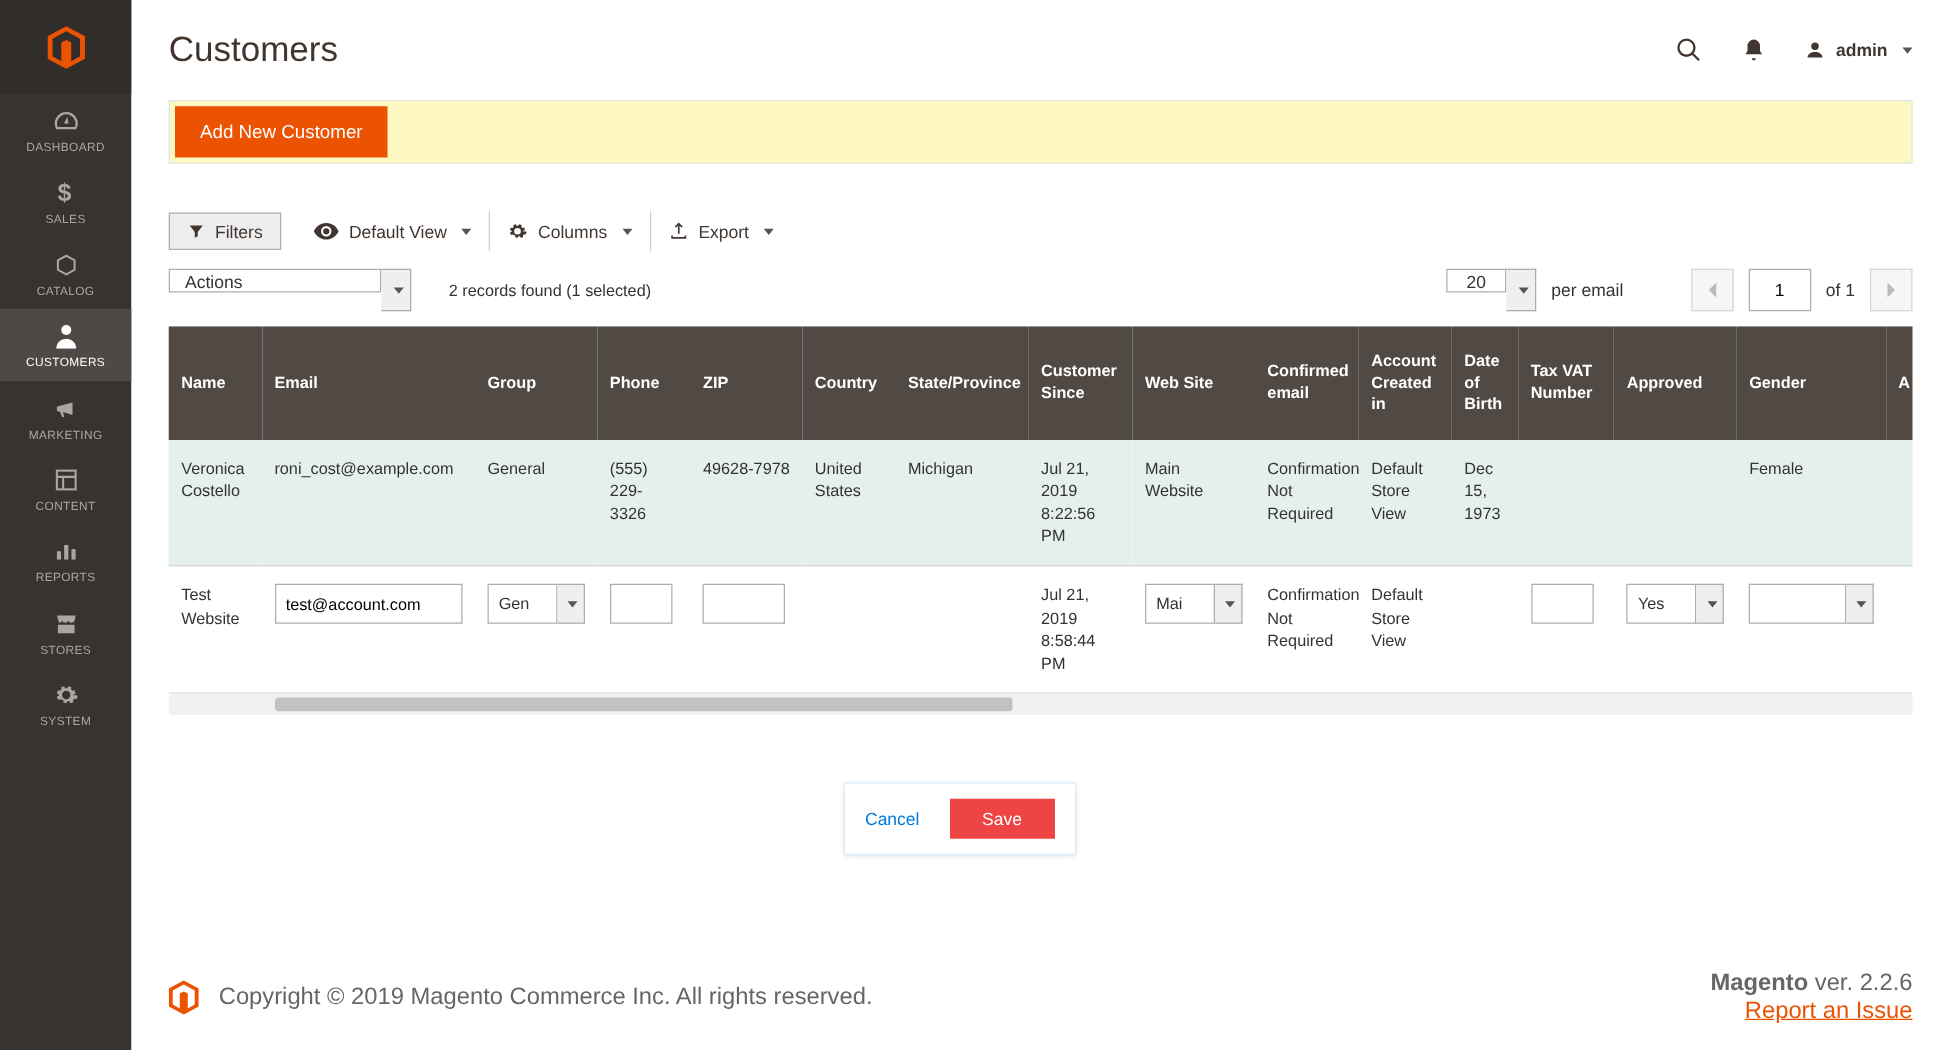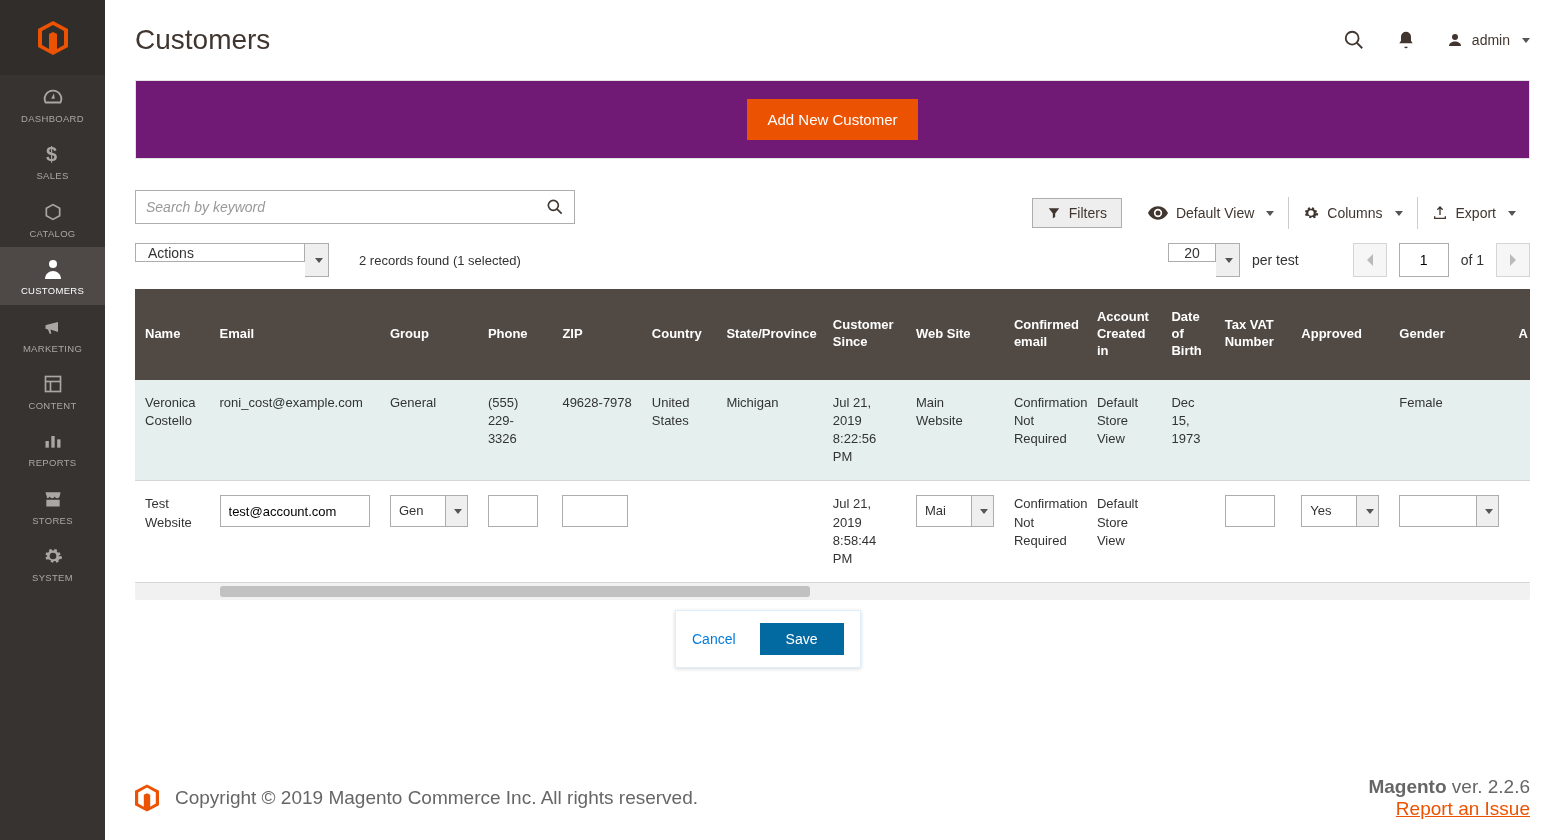--- a/index.html
+++ b/index.html
@@ -7,24 +7,24 @@
   .app { display: flex; min-height: 840px; }
   .sidebar { width: 105px; background: #373330; color: #aaa; display: flex; flex-direction: column; }
   .logo-box { height: 75px; display:flex; align-items:center; justify-content:center; background:#312d2a; }
   .nav-item { display:flex; flex-direction:column; align-items:center; justify-content:center; padding:10px 0 8px; cursor:pointer; text-align:center; font-size:9.5px; letter-spacing:0.3px; color:#aaa7a3; }
   .nav-item.active { background:#4e4946; color:#fff; }
   .nav-item .ni-icon { width:24px; height:24px; margin-bottom:4px; display:flex; align-items:center; justify-content:center; }
   .nav-label { line-height:1.2; }
   .main { flex:1; display:flex; flex-direction:column; }
   .page-header { display:flex; align-items:center; justify-content:space-between; padding:24px 30px 10px; }
   .page-title { font-size:28px; font-weight:400; color:#41362f; }
-  .hdr-right { display:flex; align-items:center; gap:28px; font-size:14px; color:#41362f; }
+  .hdr-right { display:flex; align-items:center; gap:28px; font-size:14px; color:#41362f;font-weight:bold; }
   .hdr-icon { width:24px; height:24px; display:flex; align-items:center; justify-content:center; cursor:pointer; }
   .hdr-user { display:flex; align-items:center; gap:8px; cursor:pointer; }
-  .action-bar { background:#701a75; border:1px solid #e3e3e3; margin:14px 30px 0; padding:18px; display:flex; justify-content:center; }
+  .action-bar { background:#fef9c3; border:1px solid #e3e3e3; margin:14px 30px 0; padding:4px; display:flex; justify-content:flex-start; }
   .btn-primary { background:#eb5202; color:#fff; border:none; padding:12px 20px; font-size:15px; cursor:pointer; }
   .toolbar { margin:26px 30px 0; display:flex; align-items:center; justify-content:space-between; }
   .search-wrap { position:relative; }
   .search-input { width:440px; height:34px; border:1px solid #adadad; padding:0 40px 0 10px; font-size:14px; }
   .search-input::placeholder { color:#999; font-style:italic; }
   .search-btn { position:absolute; right:0; top:0; width:40px; height:34px; background:none; border:none; cursor:pointer; display:flex; align-items:center; justify-content:center; }
   .tool-right { display:flex; align-items:center; gap:0; }
   .tool-btn { display:flex; align-items:center; gap:8px; padding:8px 14px; cursor:pointer; border-right:1px solid #ccc; font-size:14px; color:#41362f;margin-top:12px; }
   .tool-btn:last-child { border-right:none; }
   .filters-btn { background:#eee; border:1px solid #adadad; padding:6px 14px; margin-right:12px; }
@@ -43,23 +43,23 @@
   table { width:100%; border-collapse:collapse; table-layout:fixed; }
   thead th { background:#514943; color:#fff; font-weight:600; font-size:13px; text-align:left; padding:20px 10px; vertical-align:middle; line-height:1.3; }
   tbody td { border-bottom:1px solid #d6d6d6; padding:14px 10px; vertical-align:top; font-size:13px; line-height:1.4; }
   tbody tr.selected td { background:#e5f0ee; }
   .cell-input { width:100%; height:32px; border:1px solid #adadad; padding:0 8px; font-size:13px; }
   .cell-select { display:flex; }
   .cell-select .cs-input { height:32px; border:1px solid #adadad; flex:1; display:flex; align-items:center; padding:4px 8px; font-size:13px; background:#fff; overflow:hidden; white-space:nowrap; }
   .cell-select .cs-btn { width:22px; height:32px; border:1px solid #adadad; border-left:none; background:#efefef; display:flex; align-items:center; justify-content:center; cursor:pointer; }
   .fake-scroll { height:17px; background:#f1f1f1; margin:0 30px; border-radius:2px; position:relative; }
   .fake-thumb { position:absolute; left:85px; top:3px; height:11px; width:590px; background:#c1c1c1; border-radius:3px; }
-  .inline-actions { position:absolute; left:675px; top:610px; background:#fff; border:1px solid #007bdb22; box-shadow:0 1px 4px rgba(0,0,0,0.15); padding:12px 16px; display:flex; gap:24px; align-items:center; z-index:5; }
+  .inline-actions { position:absolute; left:675px; top:626px; background:#fff; border:1px solid #007bdb22; box-shadow:0 1px 4px rgba(0,0,0,0.15); padding:12px 16px; display:flex; gap:24px; align-items:center; z-index:5; }
   .link-cancel { color:#007bdb; cursor:pointer; font-size:14px; }
-  .btn-save { background:#0369a1; color:#fff; border:none; padding:8px 26px; font-size:14px; cursor:pointer; }
+  .btn-save { background:#ef4444; color:#fff; border:none; padding:8px 26px; font-size:14px; cursor:pointer; }
   .footer { margin-top:auto; padding:20px 30px; display:flex; align-items:center; justify-content:space-between; font-size:19px; color:#666; }
   .footer-left { display:flex; align-items:center; gap:16px; }
   .footer-right { text-align:right; }
   .footer-link { color:#eb5202; text-decoration:underline; cursor:pointer; }
 </style>
 </head>
 <body>
 
 <div class="app">
 
@@ -172,29 +172,20 @@
           <span class="caret"></span>
         </span>
       </div>
     </div>
 
     <div class="action-bar">
       <button class="btn-primary">Add New Customer</button>
     </div>
 
     <div class="toolbar">
-      <div class="search-wrap">
-        <input class="search-input" type="text" placeholder="Search by keyword" style="">
-        <button class="search-btn">
-            <svg width="20" height="20" viewBox="0 0 24 24" fill="none" stroke="#41362f" stroke-width="2">
-              <circle cx="10" cy="10" r="6"></circle>
-              <line x1="20" y1="20" x2="14.5" y2="14.5"></line>
-            </svg>
-          </button>
-      </div>
       <div class="tool-right">
         <div class="tool-btn filters-btn">
           <svg width="14" height="14" viewBox="0 0 24 24" fill="#41362f">
               <path d="M3 4h18l-7 9v6l-4 2v-8L3 4z"></path>
             </svg>
           <span>Filters</span>
         </div>
         <div class="tool-btn">
           <svg width="20" height="14" viewBox="0 0 24 16" fill="#41362f">
               <path d="M12 0C6 0 2 4 0 8c2 4 6 8 12 8s10-4 12-8c-2-4-6-8-12-8zm0 13a5 5 0 110-10 5 5 0 010 10zm0-2a3 3 0 100-6 3 3 0 000 6z"></path>
@@ -229,21 +220,21 @@
         </div>
         <span>2 records found (1 selected)</span>
       </div>
       <div class="ctrl-right">
         <div class="select-like">
           <div class="select-input" style="width:48px;justify-content:center;">20</div>
           <div class="select-btn">
               <span class="caret"></span>
             </div>
         </div>
-        <span>per test</span>
+        <span>per email</span>
         <div style="width:30px"></div>
         <div class="pager-btn disabled">
             <svg width="8" height="12" viewBox="0 0 8 12" fill="#777">
               <path d="M7 0L1 6l6 6V0z"></path>
             </svg>
           </div>
         <input class="pager-input" value="1" style="">
         <span>of 1</span>
         <div class="pager-btn disabled">
             <svg width="8" height="12" viewBox="0 0 8 12" fill="#777">

